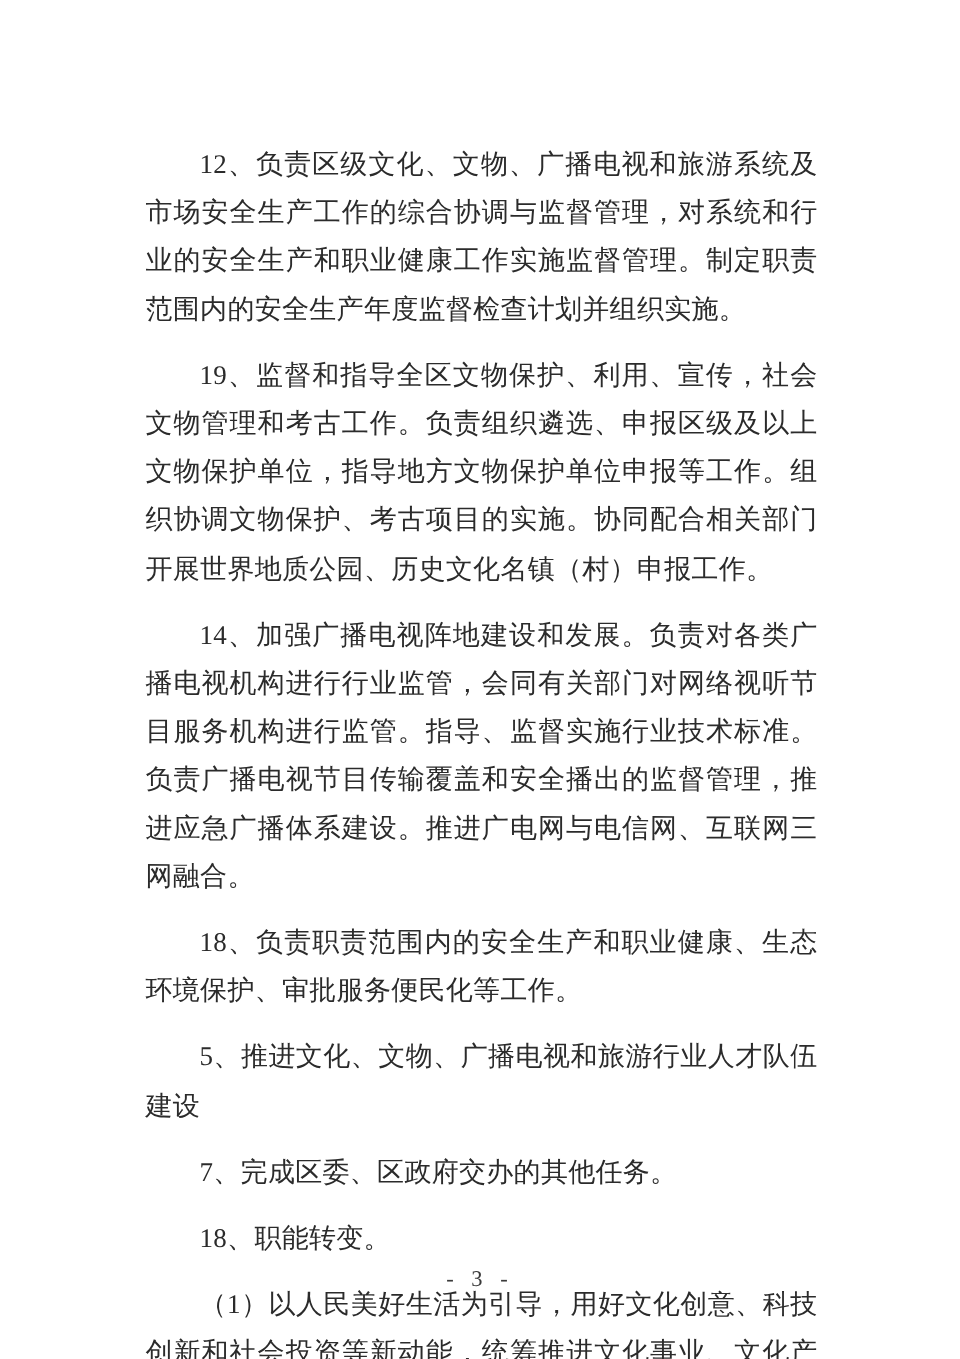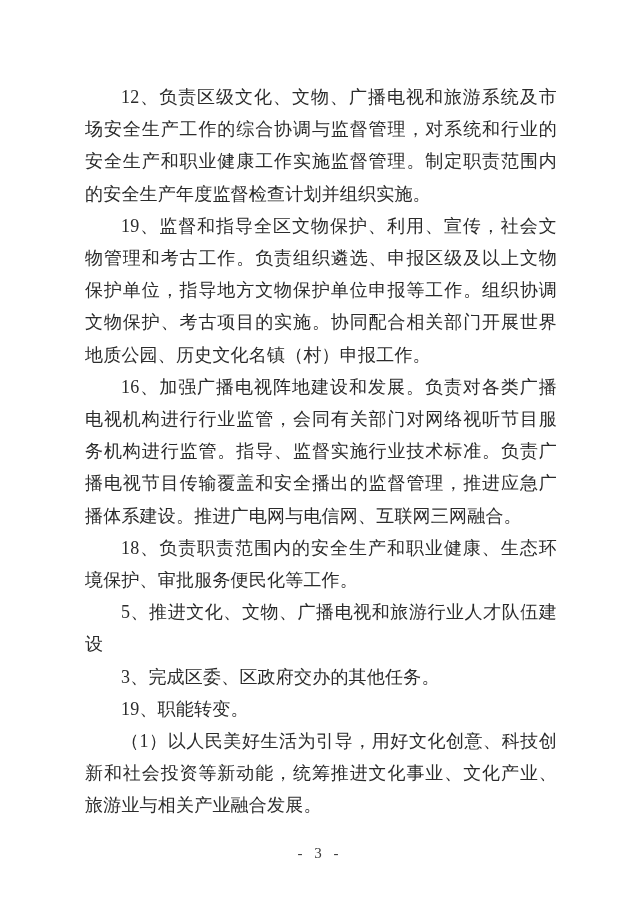--- a/index.html
+++ b/index.html
@@ -16,21 +16,21 @@
     font-family: "Liberation Serif", "DejaVu Serif", serif;
   }
   .content {
     position: absolute;
     left: 85px;
     top: 81px;
     width: 472px;
     color: #2b2b2b;
   }
   .content p {
-    margin: 0;
+    margin: 12px;
     padding: 0;
     font-size: 18px;
     line-height: 32.2px;
     text-indent: 2em;
     text-align: justify;
     text-justify: inter-ideograph;
     letter-spacing: 0.2px;
   }
   .footer {
     position: absolute;
@@ -43,21 +43,21 @@
     letter-spacing: 4px;
   }
 </style>
 </head>
 <body>
 
 <div class="page">
   <div class="content">
     <p>12、负责区级文化、文物、广播电视和旅游系统及市场安全生产工作的综合协调与监督管理，对系统和行业的安全生产和职业健康工作实施监督管理。制定职责范围内的安全生产年度监督检查计划并组织实施。</p>
     <p>19、监督和指导全区文物保护、利用、宣传，社会文物管理和考古工作。负责组织遴选、申报区级及以上文物保护单位，指导地方文物保护单位申报等工作。组织协调文物保护、考古项目的实施。协同配合相关部门开展世界地质公园、历史文化名镇（村）申报工作。</p>
-    <p>16、加强广播电视阵地建设和发展。负责对各类广播电视机构进行行业监管，会同有关部门对网络视听节目服务机构进行监管。指导、监督实施行业技术标准。负责广播电视节目传输覆盖和安全播出的监督管理，推进应急广播体系建设。推进广电网与电信网、互联网三网融合。</p>
+    <p>14、加强广播电视阵地建设和发展。负责对各类广播电视机构进行行业监管，会同有关部门对网络视听节目服务机构进行监管。指导、监督实施行业技术标准。负责广播电视节目传输覆盖和安全播出的监督管理，推进应急广播体系建设。推进广电网与电信网、互联网三网融合。</p>
     <p>18、负责职责范围内的安全生产和职业健康、生态环境保护、审批服务便民化等工作。</p>
     <p>5、推进文化、文物、广播电视和旅游行业人才队伍建设</p>
-    <p>3、完成区委、区政府交办的其他任务。</p>
-    <p>19、职能转变。</p>
+    <p>7、完成区委、区政府交办的其他任务。</p>
+    <p>18、职能转变。</p>
     <p>（1）以人民美好生活为引导，用好文化创意、科技创新和社会投资等新动能，统筹推进文化事业、文化产业、旅游业与相关产业融合发展。</p>
   </div>
   <div class="footer">- 3 -</div>
 </div>
 
 </body></html>

